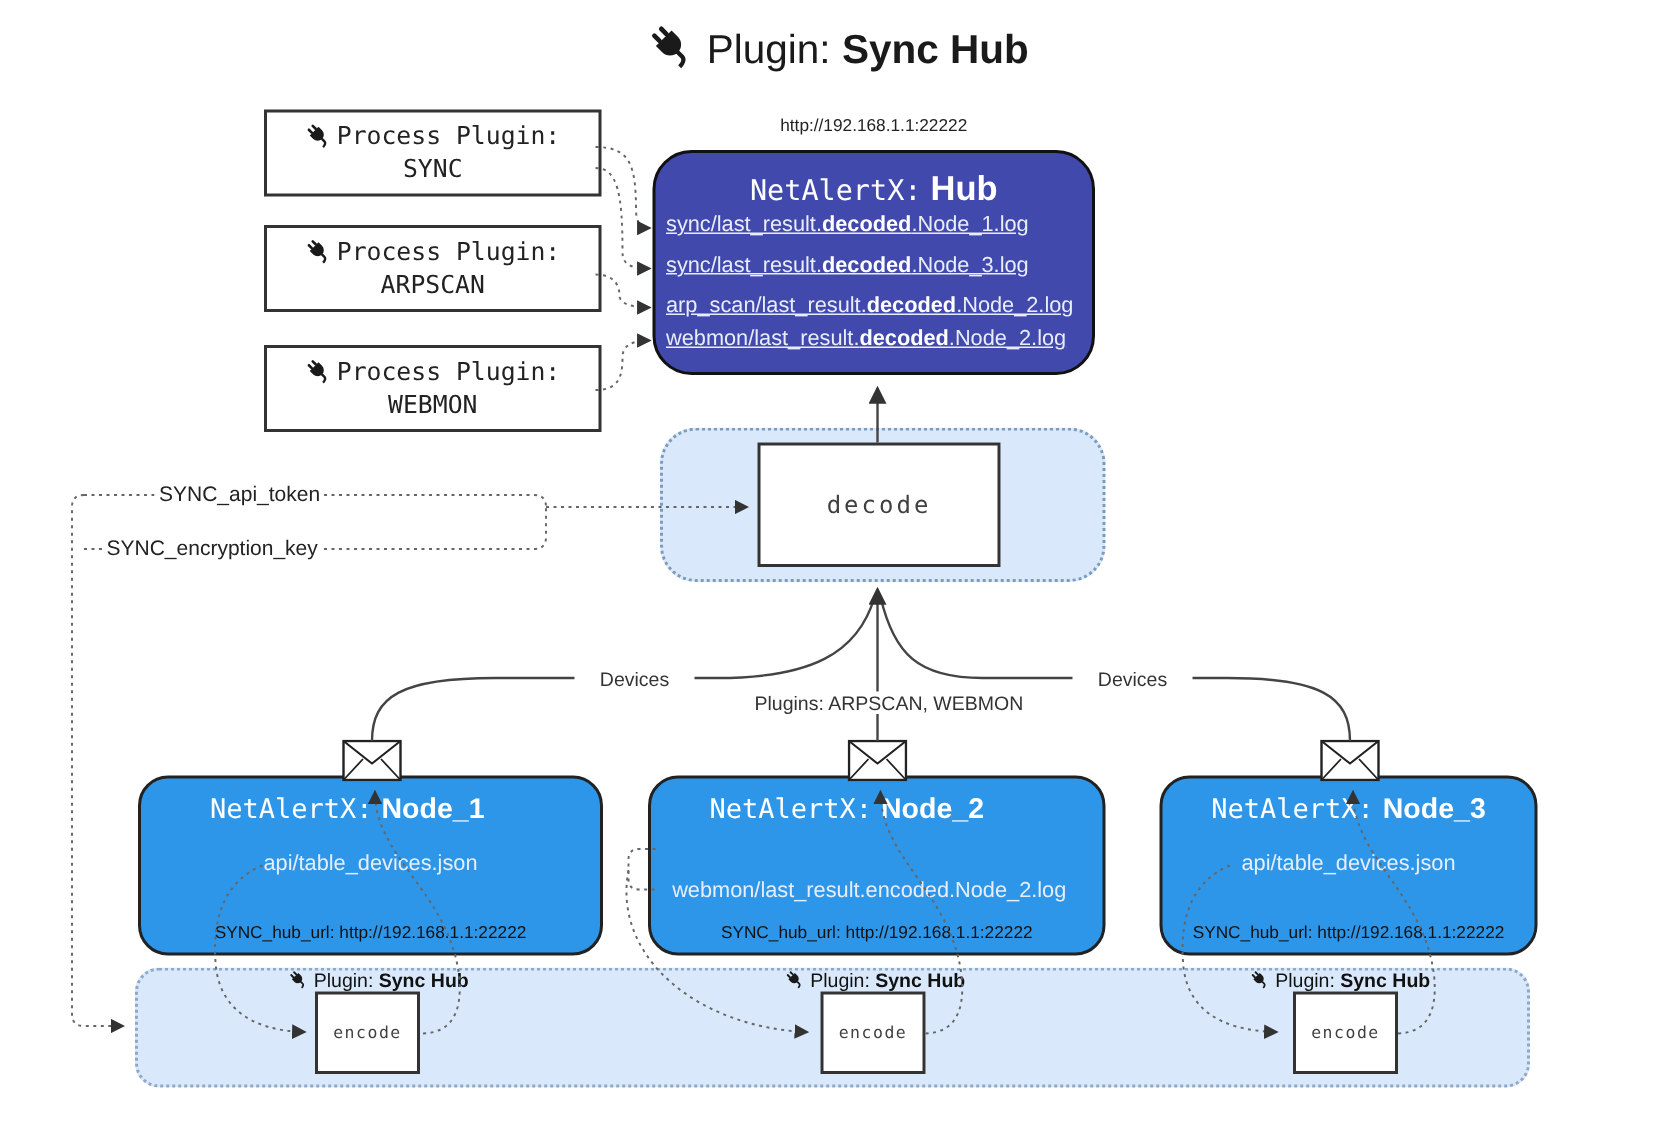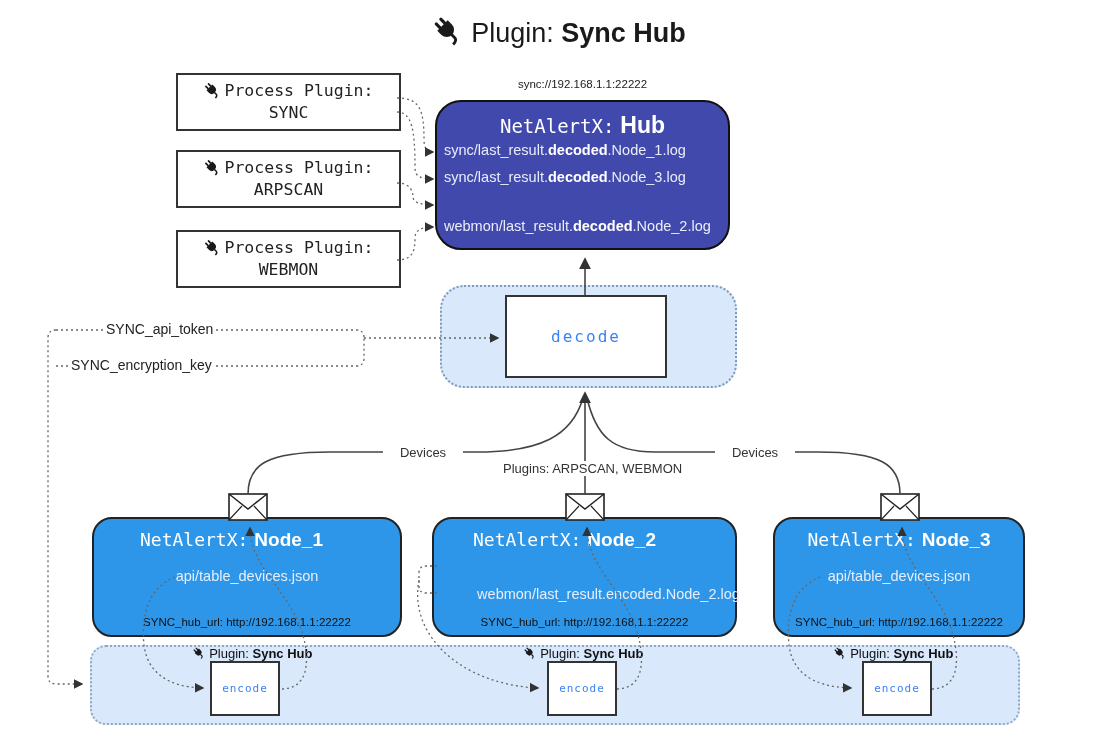--- a/index.html
+++ b/index.html
@@ -15,29 +15,29 @@
         font-family:"DejaVu Sans Mono", monospace;font-size:16.5px;text-align:center;
         padding:6px 0 7px 0;z-index:2;}
   .pbox .row1{display:flex;align-items:flex-end;justify-content:center;gap:2px;}
   .pbox .row2{margin-top:3px;}
   
   .hub{left:435px;top:100px;width:295px;height:150px;background:#4149ad;border:2px solid #111;
        border-radius:26px;z-index:1;box-sizing:border-box;}
   .hubtitle{left:435px;top:112px;width:295px;text-align:center;color:#fff;font-size:19px;
             font-family:"DejaVu Sans Mono", monospace;z-index:2;}
   .hubtitle b{font-family:"Liberation Sans", sans-serif;font-size:23px;margin-left:6px;}
-  .hubline{left:444px;width:284px;color:#e9edf8;font-size:14.5px;z-index:2;white-space:nowrap;}
+  .hubline{left:444px;width:284px;color:#e9edf8;font-size:14.5px;z-index:2;white-space:nowrap;text-decoration:underline;}
   .hubline b{font-weight:bold;color:#fff;}
   .huburl{left:435px;top:78px;width:295px;text-align:center;font-size:11.5px;color:#222;z-index:2;}
   
   .panel{background:#d9e9fb;border:2px dotted #7d9bbd;box-sizing:border-box;z-index:1;}
   .decode-panel{left:440px;top:285px;width:297px;height:103px;border-radius:24px;}
   .whitebox{background:#fff;border:2px solid #333;box-sizing:border-box;z-index:2;
             display:flex;align-items:center;justify-content:center;
-            font-family:"DejaVu Sans Mono", monospace;color:#3b82f6;}
+            font-family:"DejaVu Sans Mono", monospace;color:#404040;}
   .decode-box{left:505px;top:295px;width:162px;height:83px;font-size:16px;letter-spacing:2px;}
   
   .linelabel{background:#fff;padding:0 3px;font-size:14px;color:#222;z-index:6;white-space:nowrap;}
   .edgelabel{background:#fff;padding:0 3px;font-size:13px;color:#333;z-index:6;white-space:nowrap;text-align:center;}
   
   .node{background:#2e96e8;border:2px solid #222;border-radius:20px;height:120px;
         box-sizing:border-box;z-index:1;}
   .nodetitle{color:#fff;font-size:18px;font-family:"DejaVu Sans Mono", monospace;text-align:center;z-index:2;}
   .nodetitle b{font-family:"Liberation Sans", sans-serif;font-size:19px;margin-left:6px;}
   .nodeline{color:#e6eefc;font-size:14.5px;text-align:center;z-index:2;white-space:nowrap;}
@@ -106,27 +106,28 @@
             <rect x="13.2" y="1.5" width="2.2" height="5.5" rx="1"></rect>
             <path d="M6.8,6.5 h10.4 v4.2 a5.2,5.2 0 0 1 -5.2,5.2 a5.2,5.2 0 0 1 -5.2,-5.2 z"></path>
             <path d="M11,15.5 h2 v3.2 c0,2.6 -2.6,3.6 -5.2,3.6 v-2 c1.8,0 3.2,-0.5 3.2,-1.6 z"></path>
           </g>
         </svg>
       <span>Process Plugin:</span>
     </div>
     <div class="row2">WEBMON</div>
   </div>
 
-  <div class="abs huburl">sync://192.168.1.1:22222</div>
+  <div class="abs huburl">http://192.168.1.1:22222</div>
   <div class="abs hub"></div>
   <div class="abs hubtitle">
     <span>NetAlertX:</span><b>Hub</b>
   </div>
   <div class="abs hubline" style="top:142px;"><span>sync/last_result.</span><b>decoded</b><span>.Node_1.log</span></div>
   <div class="abs hubline" style="top:169px;"><span>sync/last_result.</span><b>decoded</b><span>.Node_3.log</span></div>
+  <div class="abs hubline" style="top:196px;"><span>arp_scan/last_result.</span><b>decoded</b><span>.Node_2.log</span></div>
   <div class="abs hubline" style="top:218px;"><span>webmon/last_result.</span><b>decoded</b><span>.Node_2.log</span></div>
 
   <div class="abs panel decode-panel"></div>
   <div class="abs whitebox decode-box">
     <span>decode</span>
   </div>
 
   <div class="abs linelabel" style="left:103px;top:321px;">SYNC_api_token</div>
   <div class="abs linelabel" style="left:68px;top:357px;">SYNC_encryption_key</div>
 
@@ -138,21 +139,21 @@
   <div class="abs nodetitle" style="left:92px;top:529px;width:279px;">
     <span>NetAlertX:</span><b>Node_1</b>
   </div>
   <div class="abs nodeline" style="left:92px;top:568px;width:310px;">api/table_devices.json</div>
   <div class="abs nodeurl" style="left:92px;top:616px;width:310px;">SYNC_hub_url: http://192.168.1.1:22222</div>
 
   <div class="abs node" style="left:432px;top:517px;width:305px;"></div>
   <div class="abs nodetitle" style="left:432px;top:529px;width:265px;">
     <span>NetAlertX:</span><b>Node_2</b>
   </div>
-  <div class="abs nodeline" style="left:456px;top:586px;width:305px;">webmon/last_result.encoded.Node_2.log</div>
+  <div class="abs nodeline" style="left:427px;top:586px;width:305px;">webmon/last_result.encoded.Node_2.log</div>
   <div class="abs nodeurl" style="left:432px;top:616px;width:305px;">SYNC_hub_url: http://192.168.1.1:22222</div>
 
   <div class="abs node" style="left:773px;top:517px;width:252px;"></div>
   <div class="abs nodetitle" style="left:773px;top:529px;width:252px;">
     <span>NetAlertX:</span><b>Node_3</b>
   </div>
   <div class="abs nodeline" style="left:773px;top:568px;width:252px;">api/table_devices.json</div>
   <div class="abs nodeurl" style="left:773px;top:616px;width:252px;">SYNC_hub_url: http://192.168.1.1:22222</div>
 
   <svg class="abs envelope" style="left:228px;top:493px;" viewBox="0 0 40 28">

